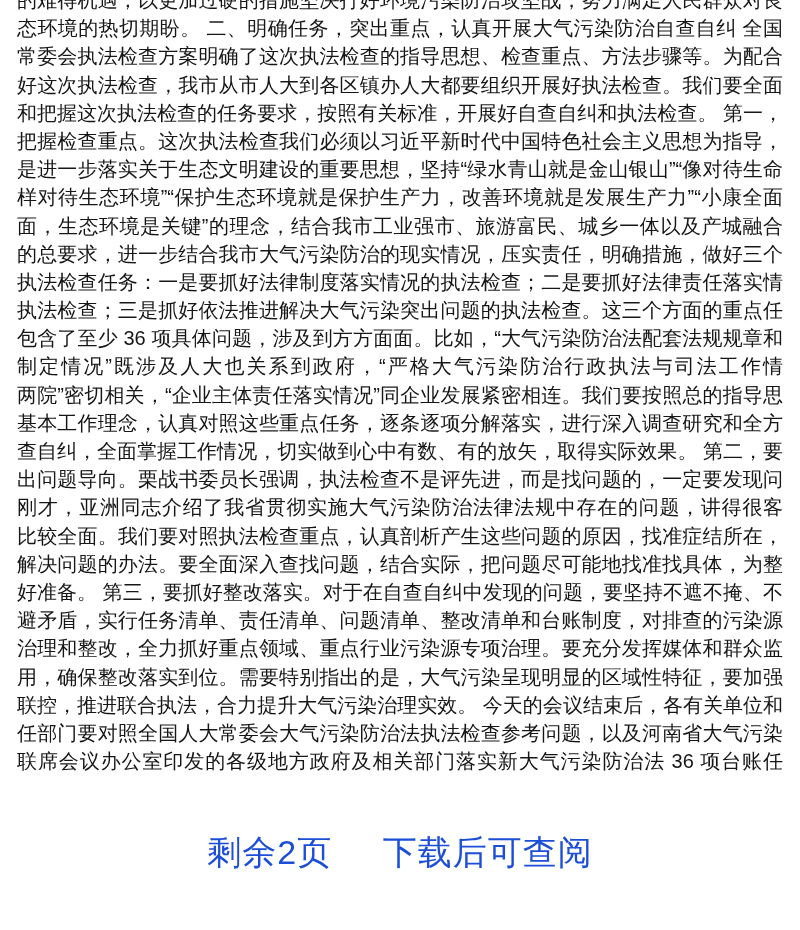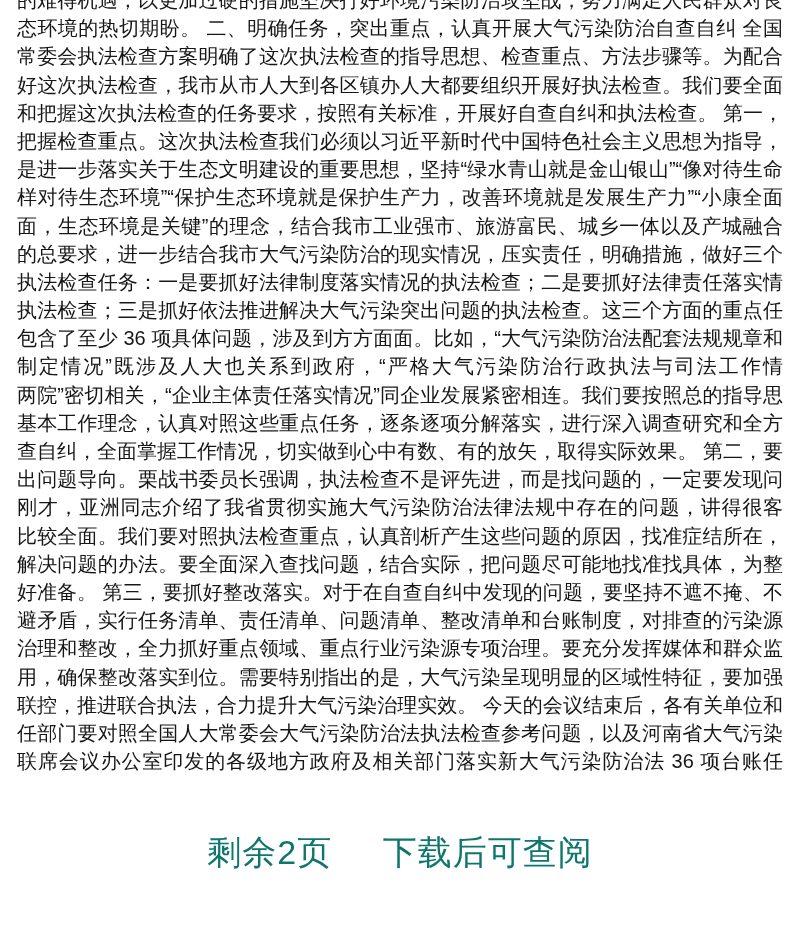--- a/index.html
+++ b/index.html
@@ -38,21 +38,21 @@
     text-align-last: justify;
     text-justify: inter-character;
     word-break: break-all;
   }
   .footer {
     position: absolute;
     left: 0;
     right: 0;
     top: 830px;
     text-align: center;
-    color: #0f766e;
+    color: #1d4ed8;
     font-size: 34px;
     letter-spacing: 1px;
     font-weight: 400;
   }
   .footer .hint-part + .hint-part {
     margin-left: 40px;
   }
 </style>
 </head>
 <body>

